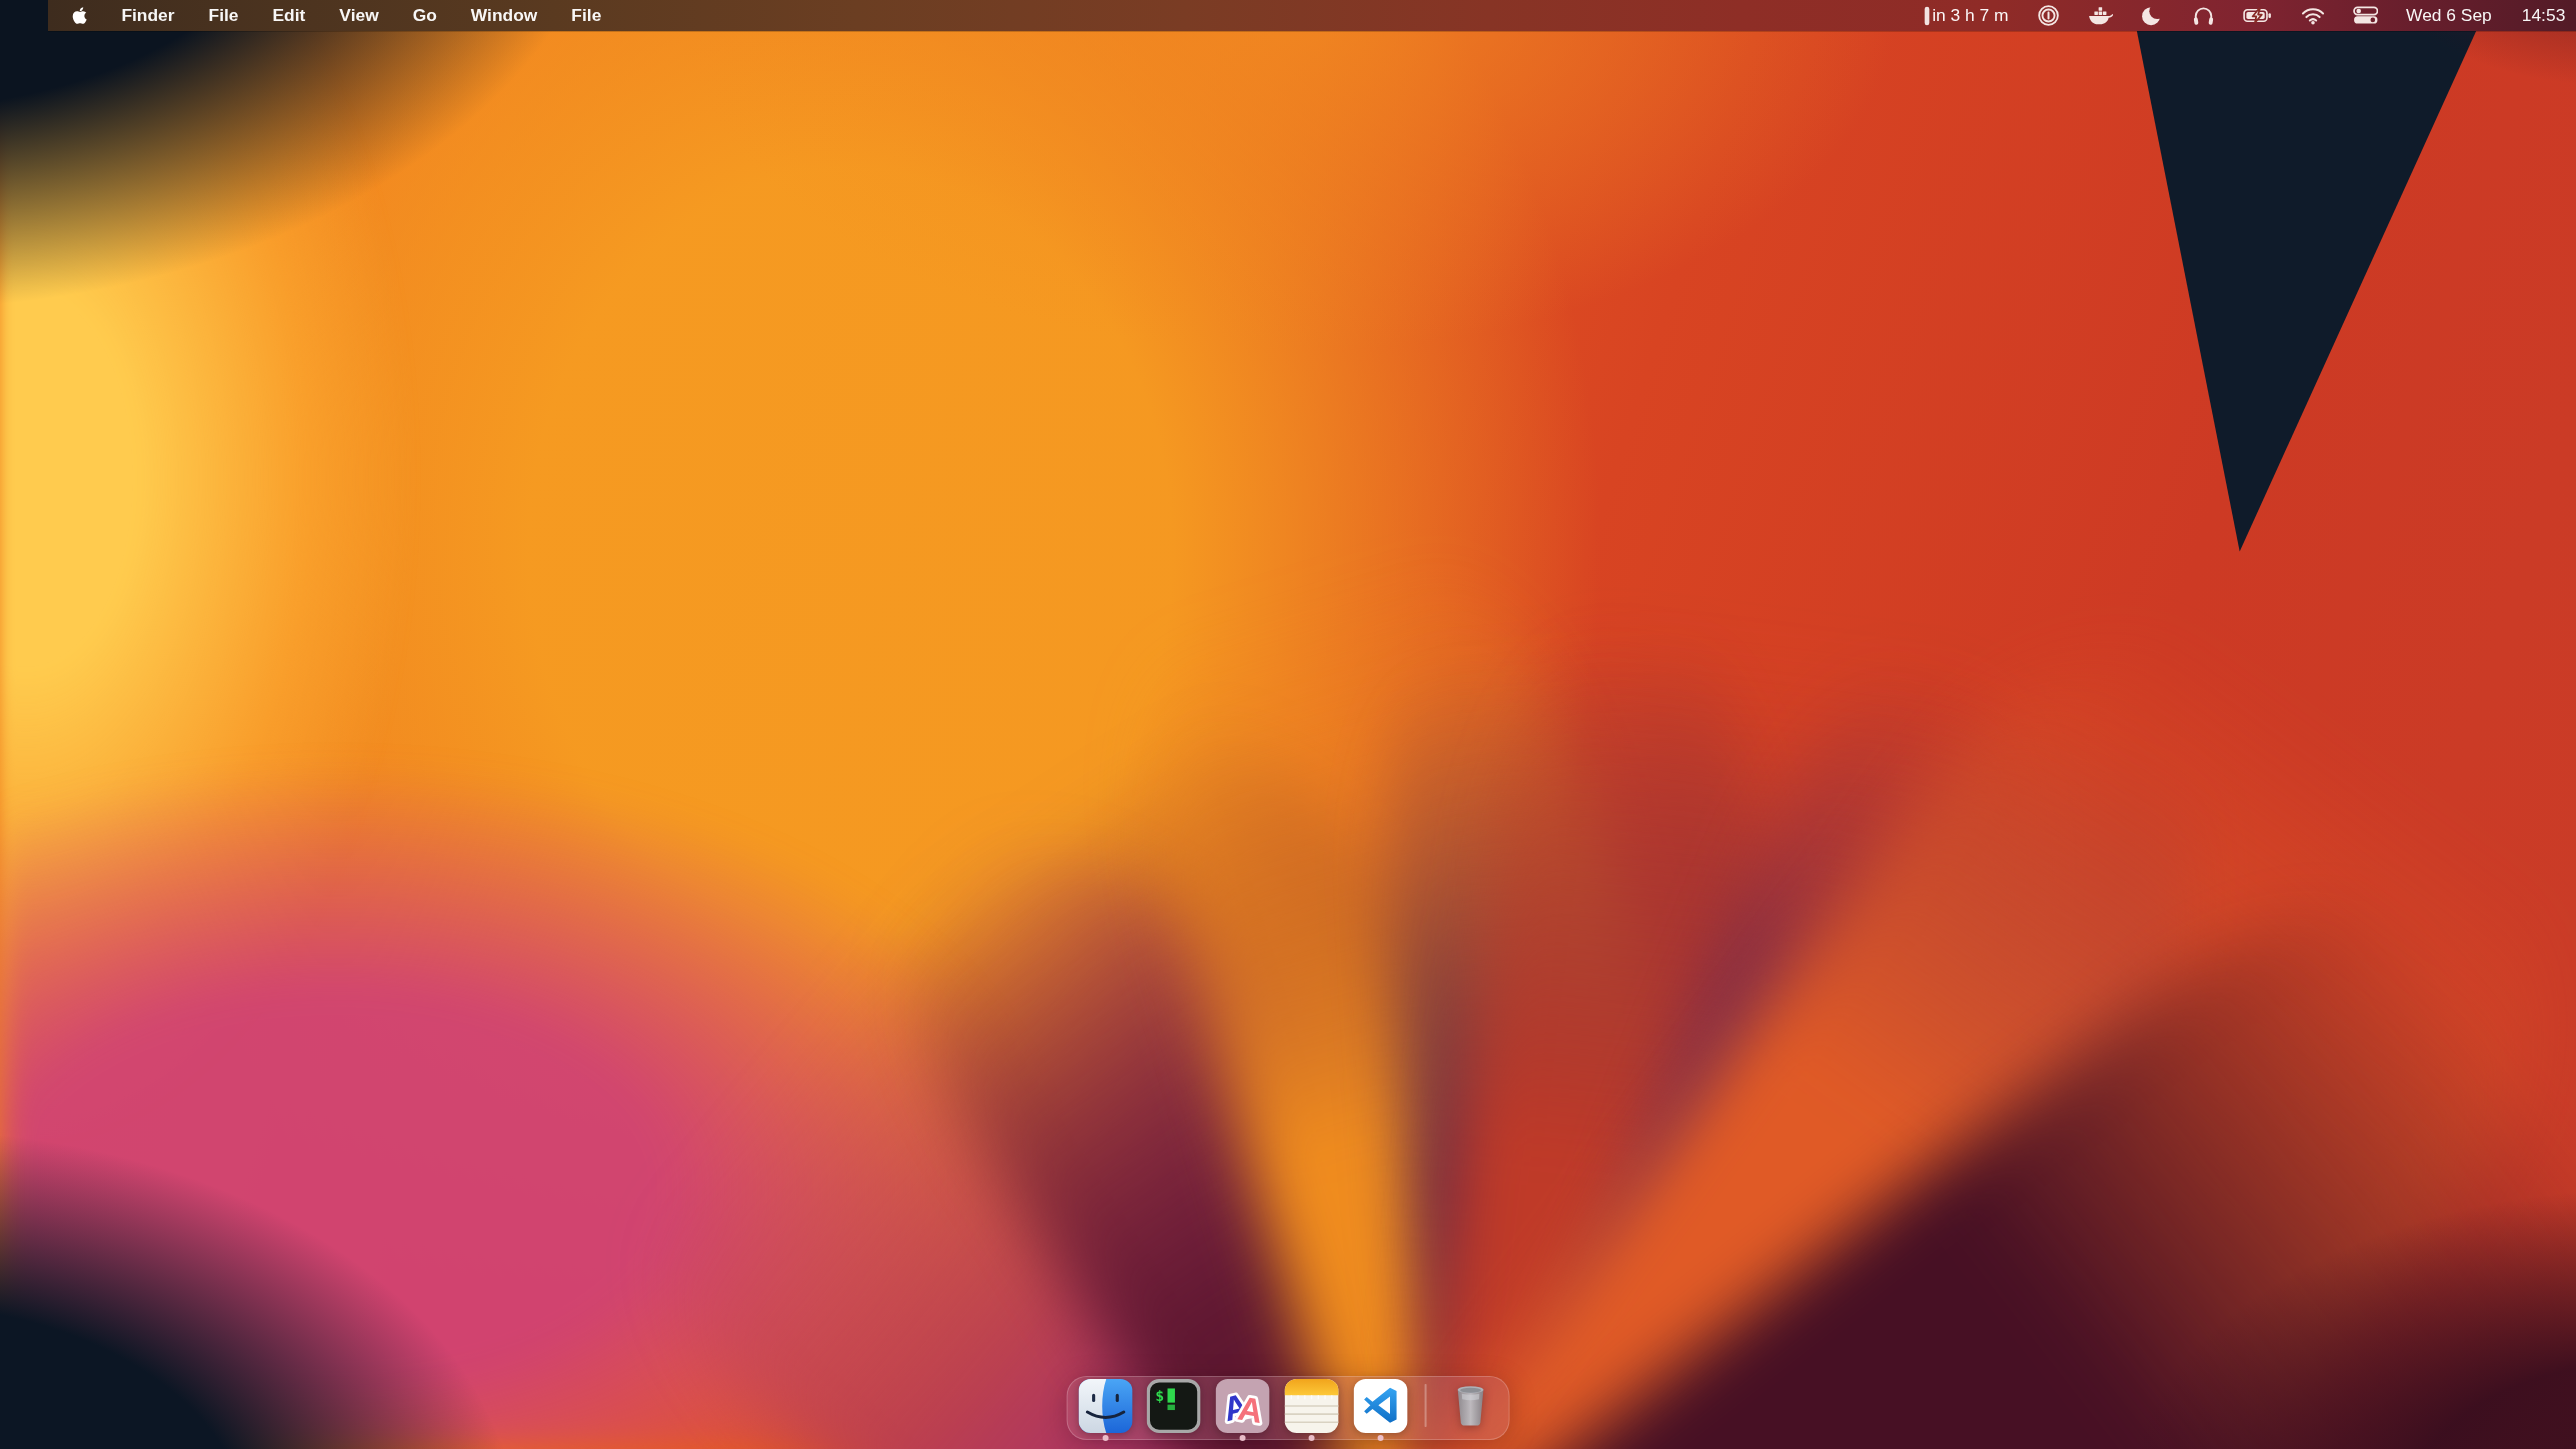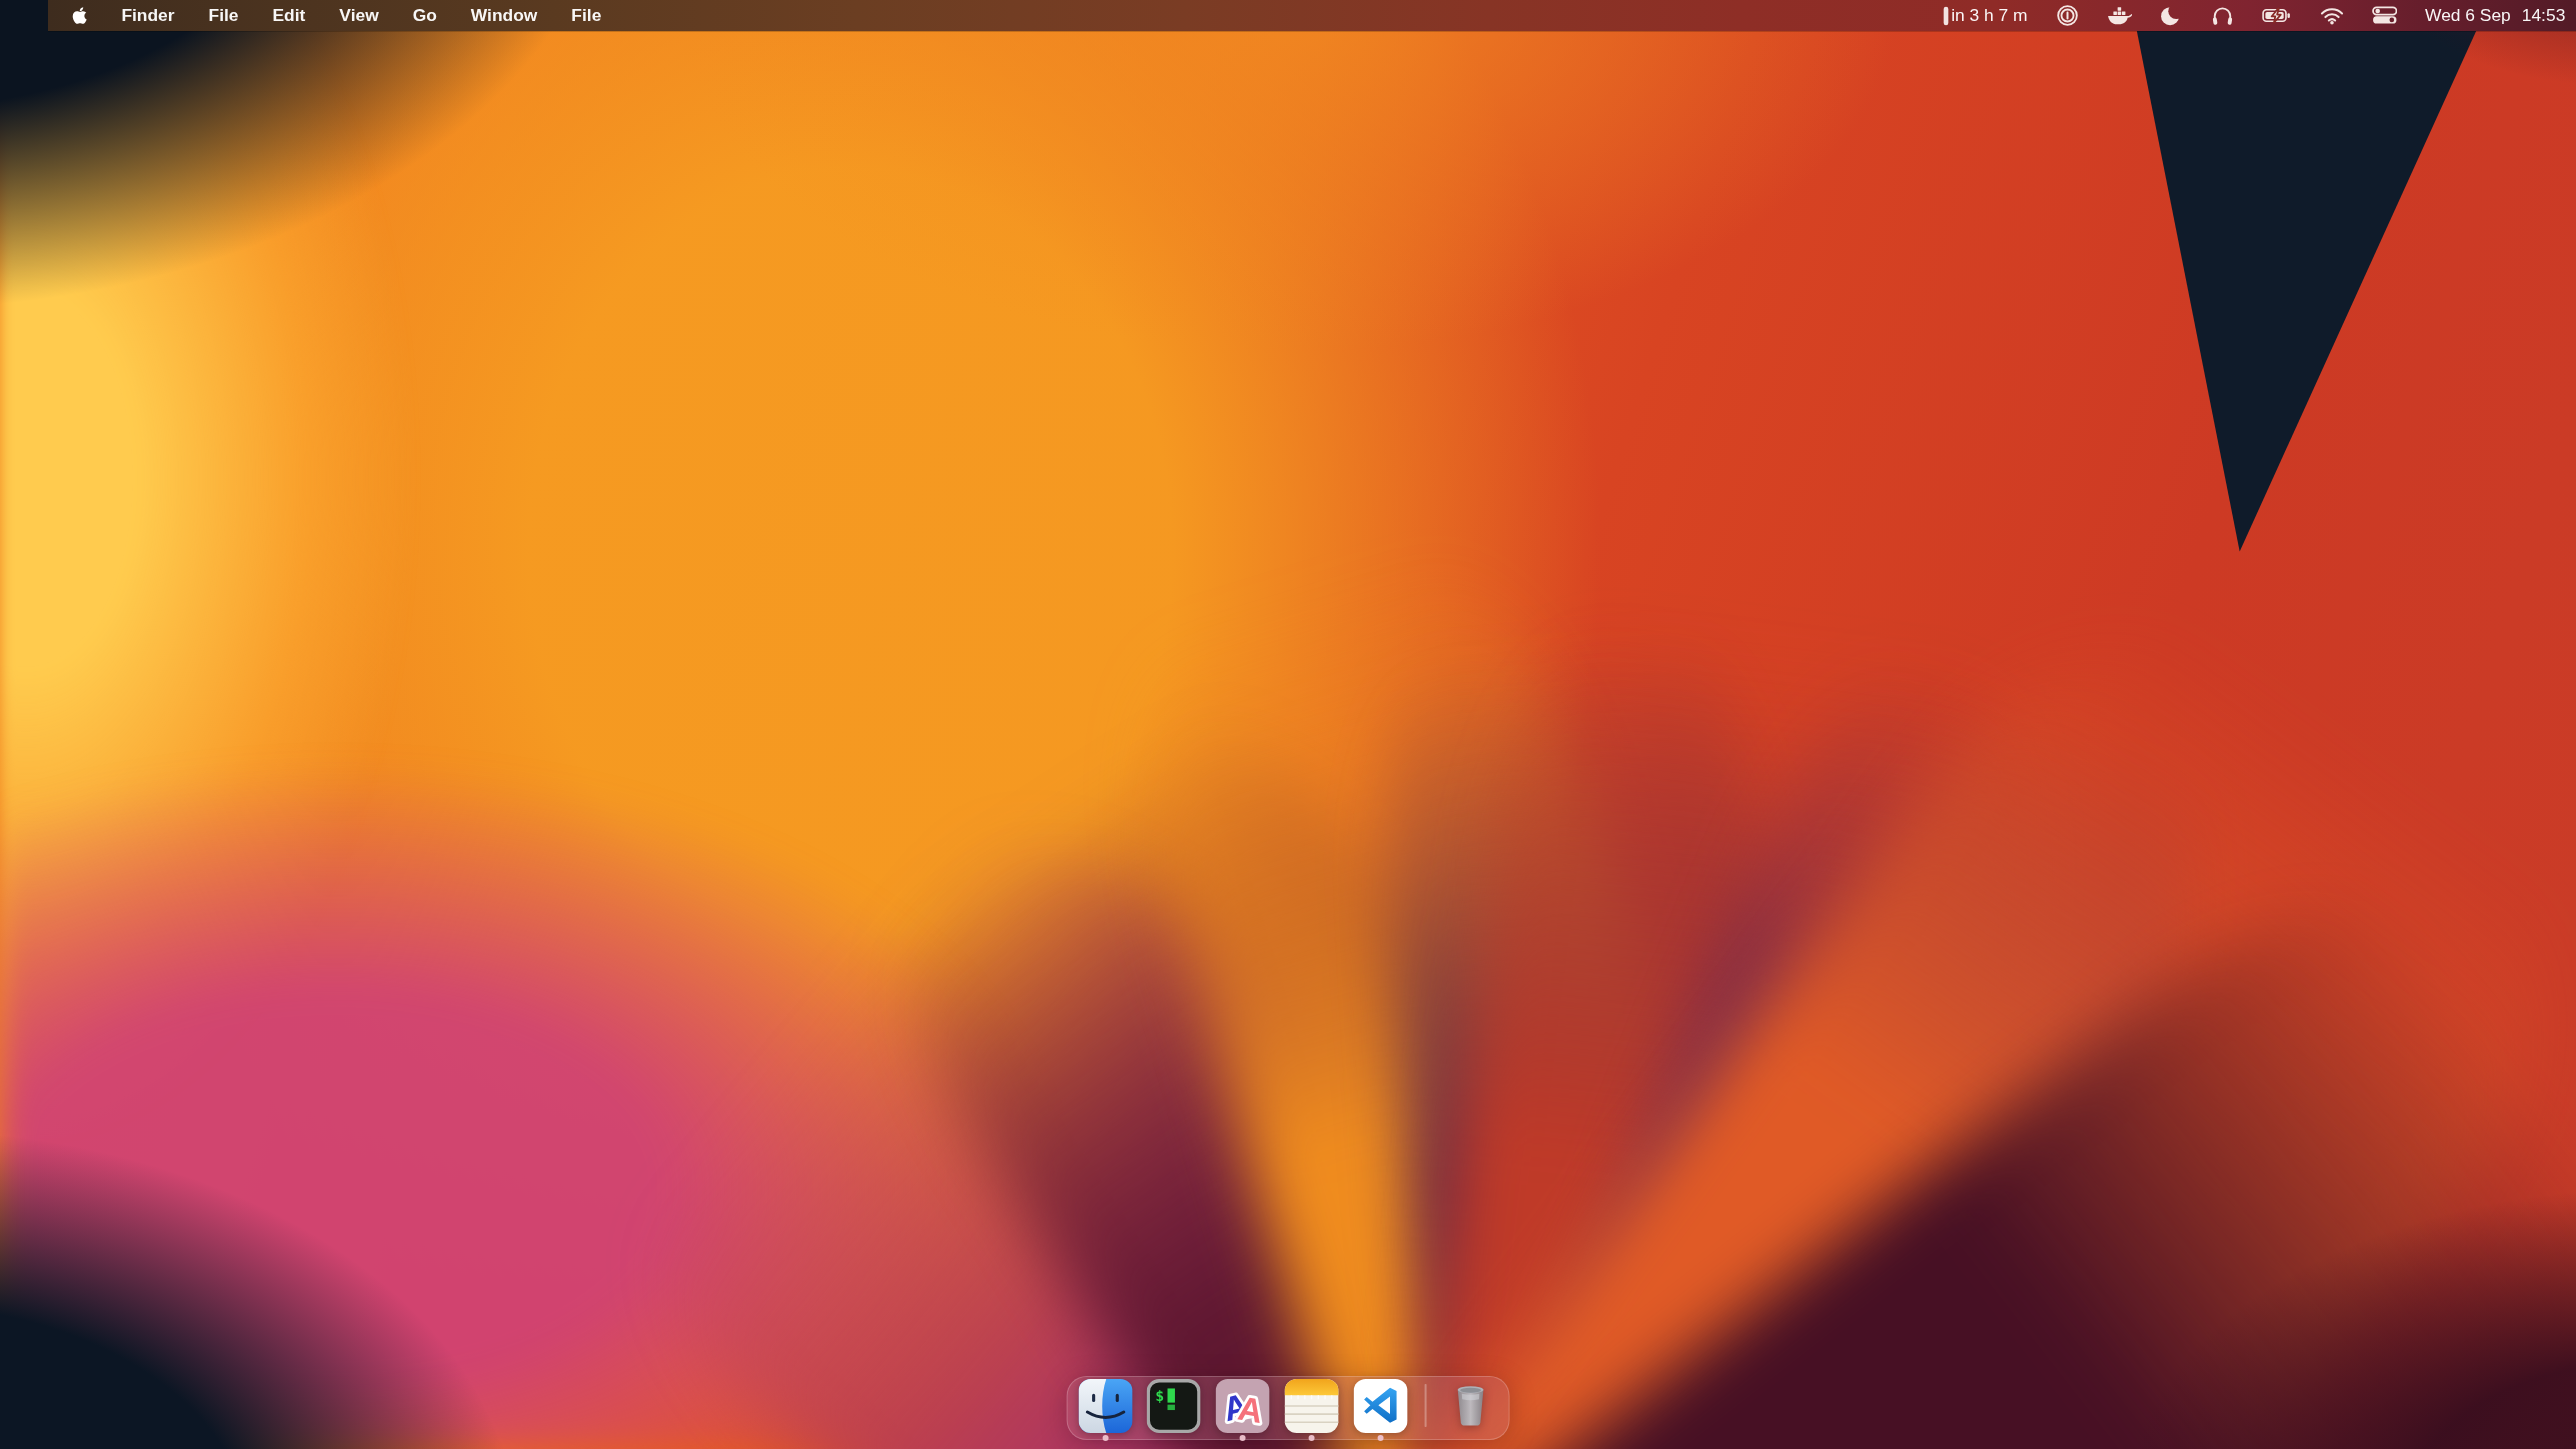--- a/index.html
+++ b/index.html
@@ -58,21 +58,21 @@
     box-shadow:0 0.7px 0 rgba(0,0,0,.28);
     color:rgba(255,255,255,.96);font-size:17.4px;margin-left:48px;}
   .mb-left{display:flex;align-items:center;gap:34px;padding-left:24px;}
   .mb-left .apple{display:flex;align-items:center;}
   .mb-app{font-weight:700;}
   .mb-item{font-weight:700;cursor:default;}
   .mb-right{margin-left:auto;display:flex;align-items:center;gap:28px;
     padding-right:10.7px;}
   .mb-status{display:flex;align-items:center;gap:2px;}
   .mb-icon{display:flex;align-items:center;justify-content:center;}
-  .mb-clock{display:flex;align-items:center;gap:11px;}
+  .mb-clock{display:flex;align-items:center;gap:30px;}
 
   
   .dock{position:absolute;bottom:9.4px;left:50%;transform:translateX(-50%);
     z-index:20;height:62px;display:flex;align-items:center;gap:14.8px;
     padding:0 10.7px;border-radius:20px;
     background:rgba(190,120,140,.28);
     border:1.3px solid rgba(255,255,255,.20);
     box-shadow:0 5.4px 27px rgba(40,5,20,.25);}
   .dock-item{position:relative;width:54px;height:54px;margin-top:-4px;}
   .dock-item svg{display:block;width:54px;height:54px;

